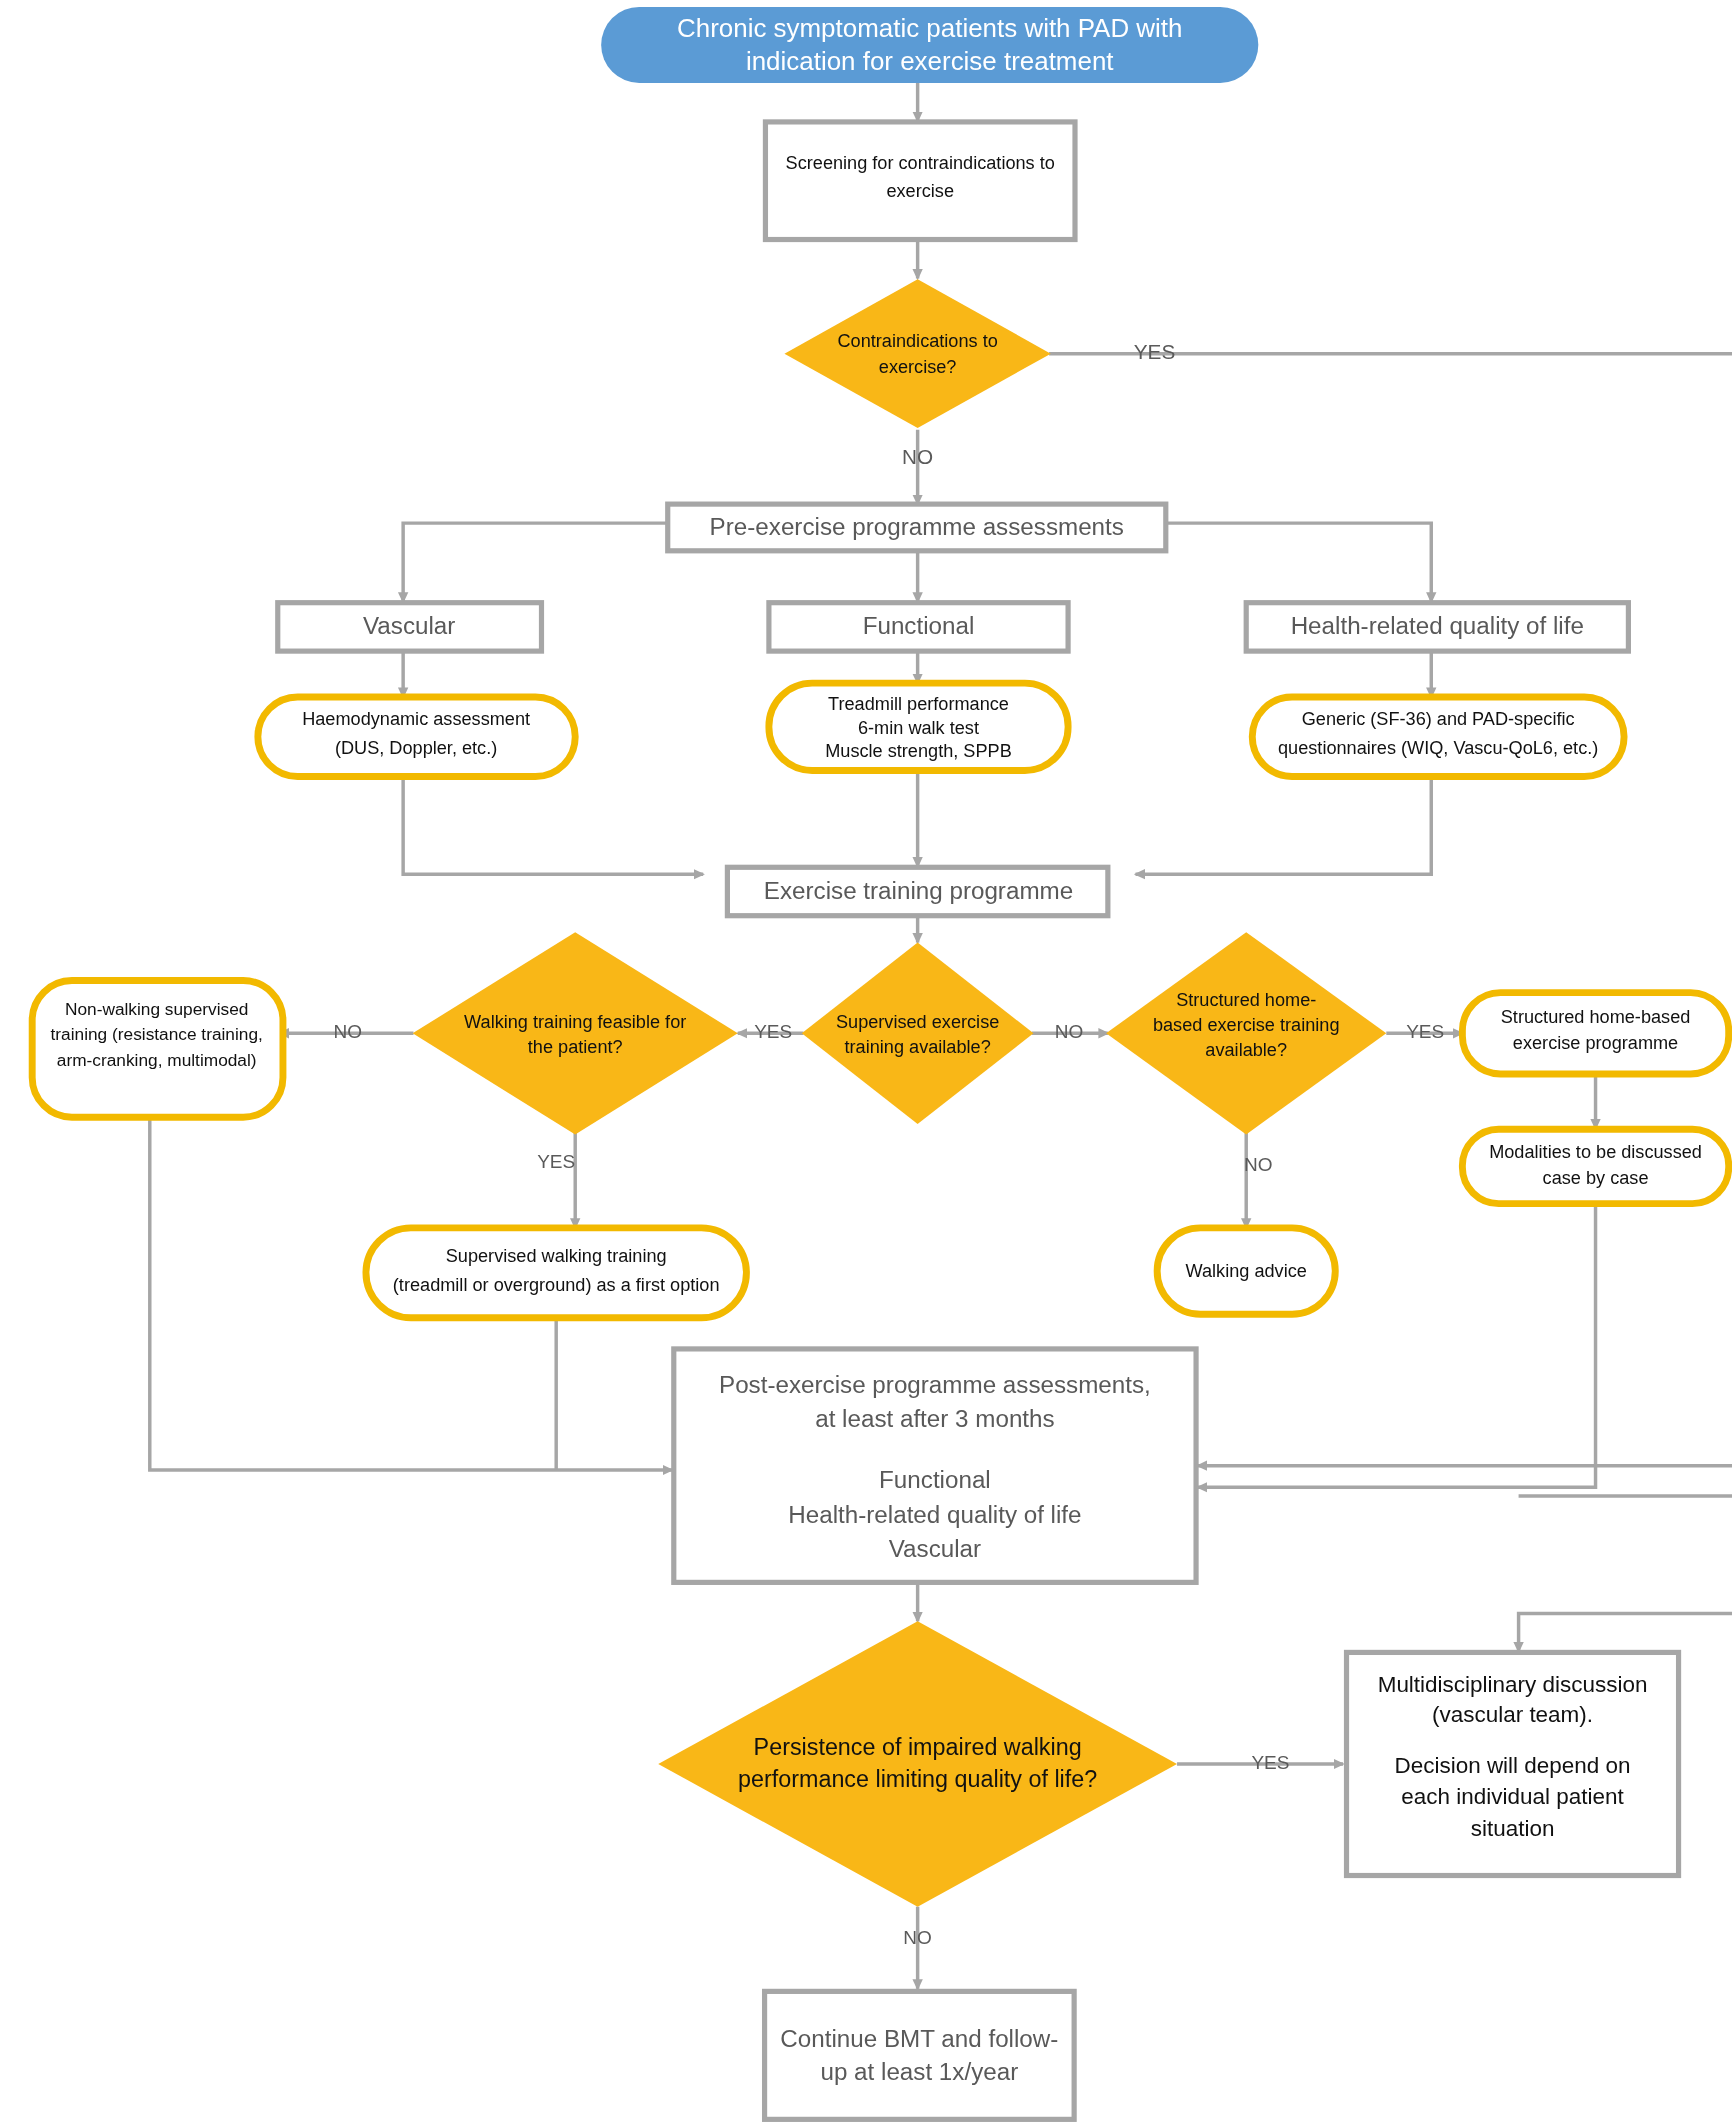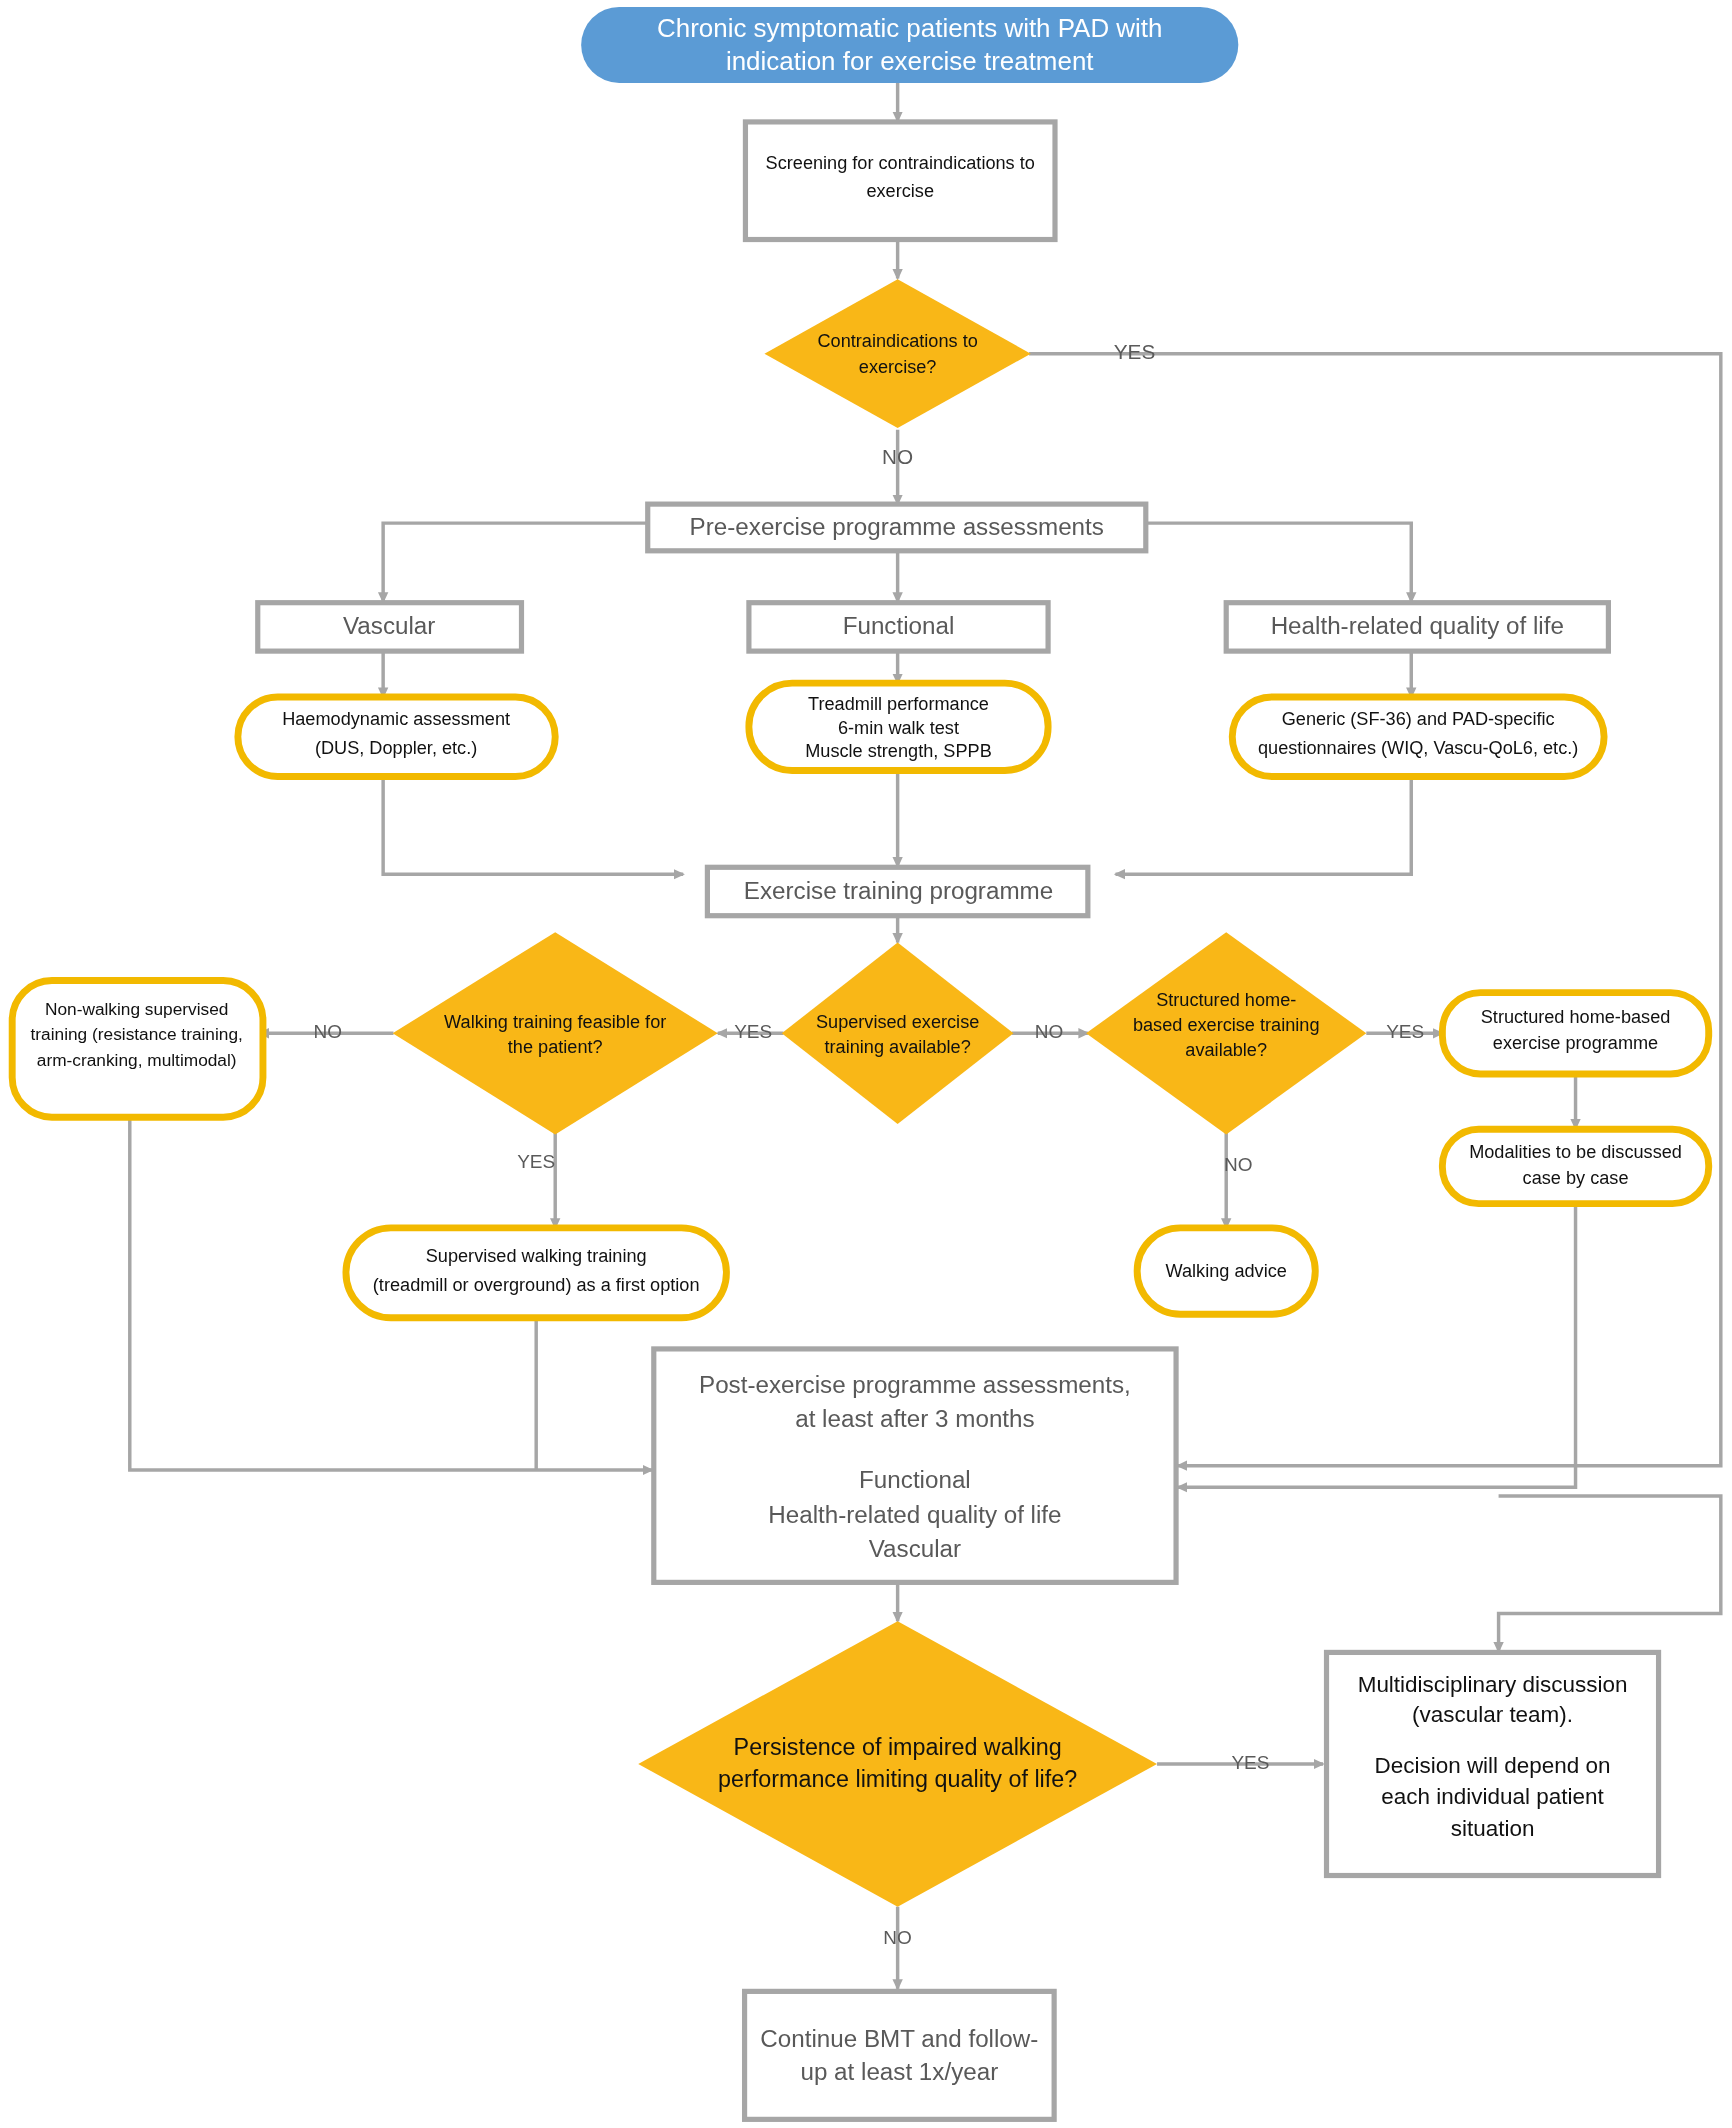--- a/index.html
+++ b/index.html
@@ -1,18 +1,18 @@
 <!DOCTYPE html>
 <html style="font-size:14px"><head>
 <meta charset="utf-8">
 <title>PAD Exercise Treatment Flowchart</title>
 <style>
   html,body{margin:0;padding:0;background:#ffffff;}
   body{font-family:"Liberation Sans", sans-serif;}
-  #chart-root{position:relative;width:1524px;height:2128px;background:#fff;}
+  #chart-root{position:relative;width:1524px;height:2128px;background:#fff;margin-left:20px;}
   svg.flow{position:absolute;top:0;left:0;width:1733px;height:2128px;display:block;}
   .node-text{font-family:"Liberation Sans", sans-serif;dominant-baseline:middle;}
   .edge-label{font-family:"Liberation Sans", sans-serif;fill:#5a5a5a;text-anchor:middle;dominant-baseline:middle;}
   .conn{stroke:#a6a6a6;stroke-width:4;fill:none;}
   .arrowhead{fill:#a6a6a6;}
   .box-grey{fill:#ffffff;stroke:#a6a6a6;stroke-width:6;}
   .box-yellow{fill:#ffffff;stroke:#f2b900;stroke-width:8;}
   .diamond{fill:#f9b717;stroke:none;}
   .startpill{fill:#5b9bd5;stroke:none;}
   .t-grey{fill:#595959;}

